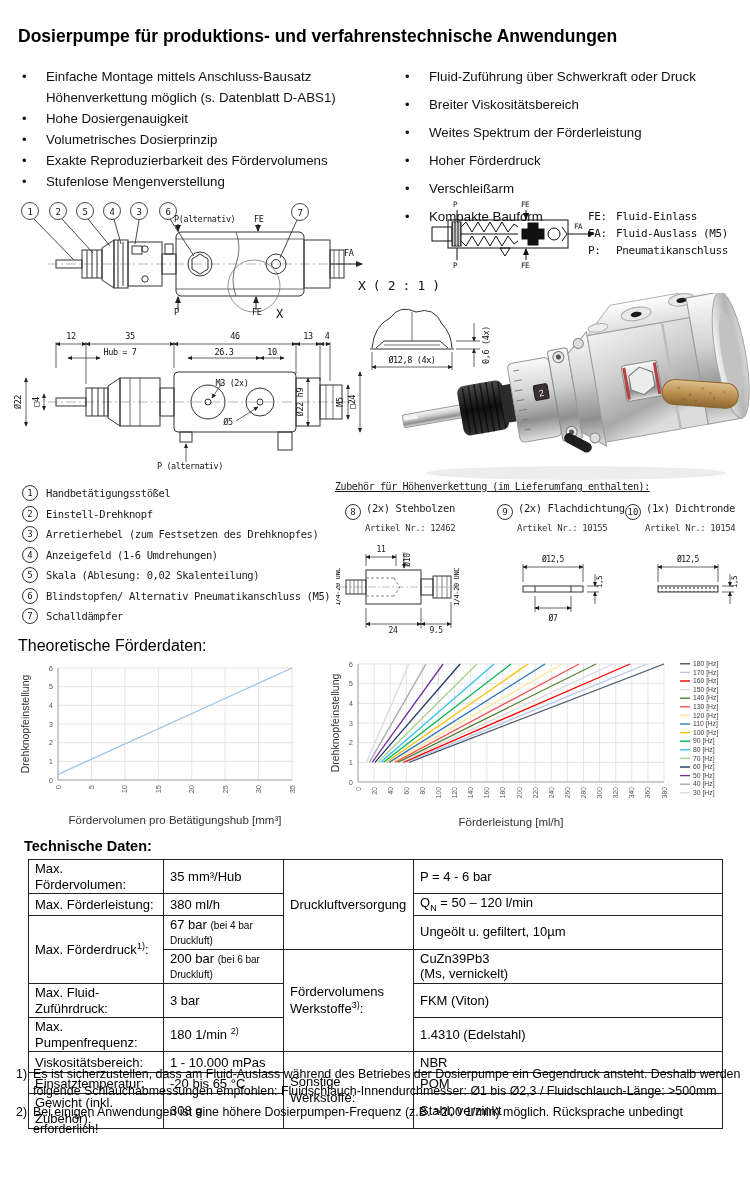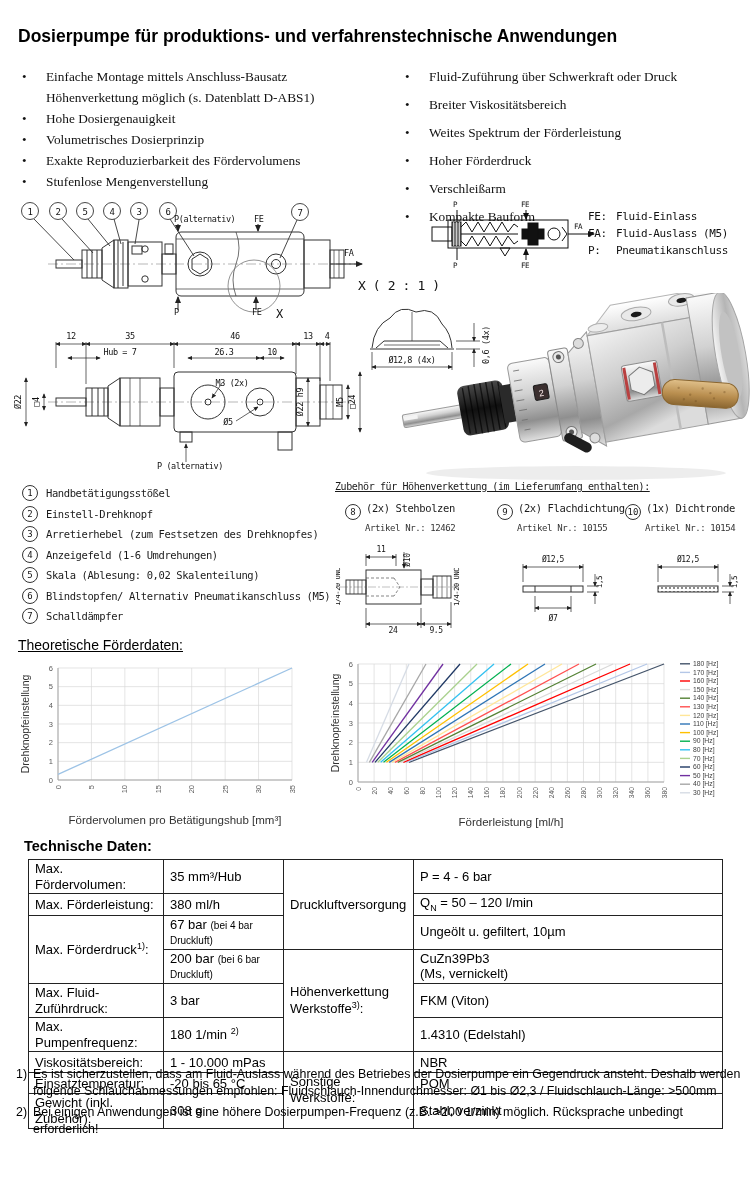--- a/index.html
+++ b/index.html
@@ -4,41 +4,41 @@
 <style>
   html,body{margin:0;padding:0;background:#ffffff;}
   .page{position:relative;width:750px;height:1136px;background:#fff;overflow:hidden;
         font-family:"Liberation Sans",sans-serif;color:#111;}
   .tech{font-family:"DejaVu Sans Mono",monospace;letter-spacing:-0.4px;}
   .abs{position:absolute;}
 
   .title{left:18px;top:26px;font-size:17.5px;font-weight:bold;color:#000;}
 
   .feat{font-size:13.3px;line-height:21px;}
-  .feat .li{position:relative;padding-left:26px;margin:0;font-family:Liberation Serif, serif;}
+  .feat .li{position:relative;padding-left:26px;margin:0;}
   .feat .li::before{content:"•";position:absolute;left:2px;top:0;font-size:13px;}
   .feat .li.cont::before{content:"";}
   .feat .li.gap{margin-top:7px;}
 
   svg text{font-family:"Liberation Sans",sans-serif;}
   svg text.tech{font-family:"DejaVu Sans Mono",monospace;letter-spacing:-0.4px;}
 
   .parts{left:22px;top:483px;}
   .part{display:flex;align-items:center;height:20.5px;}
   .cnum{display:inline-flex;align-items:center;justify-content:center;
         width:14px;height:14px;border:1.2px solid #333;border-radius:50%;
         font-size:9px;font-family:"DejaVu Sans Mono",monospace;flex:0 0 auto;}
   .plabel{margin-left:8px;font-size:10.5px;color:#1a1a1a;}
 
   .acc-heading{left:335px;top:481px;font-size:10px;text-decoration:underline;color:#1a1a1a;}
   .acc-head{font-size:10.5px;color:#1a1a1a;white-space:nowrap;}
   .acc-head .cnum{vertical-align:-3px;margin-right:5px;}
   .acc-art{font-size:9px;color:#333;margin:3px 0 0 20px;}
 
-  .chart-heading{left:18px;top:637px;font-size:14px;text-decoration:underline;color:#000;}
+  .chart-heading{left:18px;top:637px;font-size:16px;color:#000;}
   .table-heading{left:24px;top:838px;font-size:14.5px;font-weight:bold;color:#000;}
 
   table.tech-table{position:absolute;left:28px;top:859px;width:694px;border-collapse:collapse;
         font-size:13px;color:#000;table-layout:fixed;}
   table.tech-table td{border:1.4px solid #222;padding:1px 6px;vertical-align:middle;line-height:1.2;}
   table.tech-table tr{height:21px;}
   tr.tall{height:37px;}
   td .note{font-size:10px;}
   td sup{font-size:9px;}
   td sub{font-size:9px;}
@@ -728,21 +728,21 @@
       <td>380 ml/h</td>
       <td><span>Q</span><sub>N</sub><span> = 50 – 120 l/min</span></td>
     </tr>
     <tr>
       <td rowspan="2"><span>Max. Förderdruck</span><sup>1)</sup><span>:</span></td>
       <td><span>67 bar </span><span class="note">(bei 4 bar Druckluft)</span></td>
       <td>Ungeölt u. gefiltert, 10µm</td>
     </tr>
     <tr class="tall">
       <td><span>200 bar </span><span class="note">(bei 6 bar Druckluft)</span></td>
-      <td rowspan="3"><span>Höhenverkettung</span><br><span>Werkstoffe</span><sup>3)</sup><span>:</span></td>
+      <td rowspan="3"><span>Fördervolumens</span><br><span>Werkstoffe</span><sup>3)</sup><span>:</span></td>
       <td><span>CuZn39Pb3</span><br><span>(Ms, vernickelt)</span></td>
     </tr>
     <tr>
       <td>Max. Fluid-Zuführdruck:</td>
       <td>3 bar</td>
       <td>FKM (Viton)</td>
     </tr>
     <tr>
       <td>Max. Pumpenfrequenz:</td>
       <td><span>180 1/min </span><sup>2)</sup></td>

